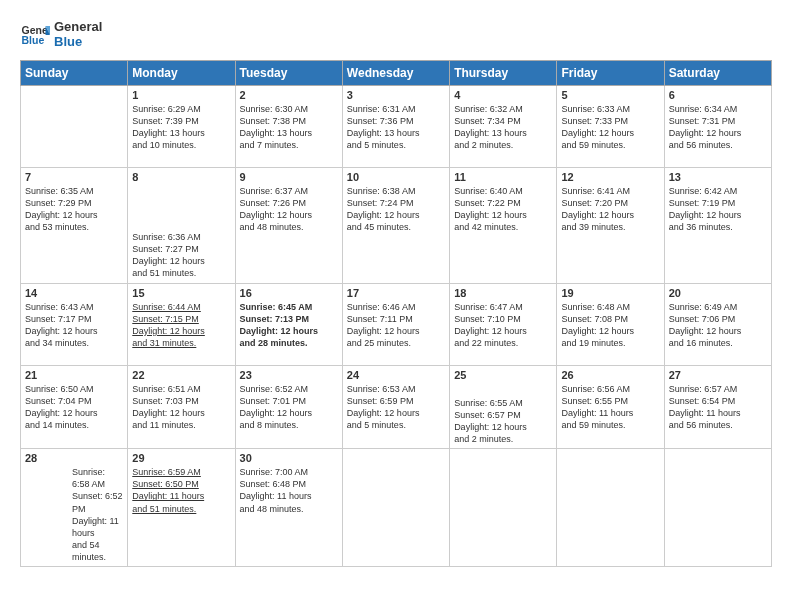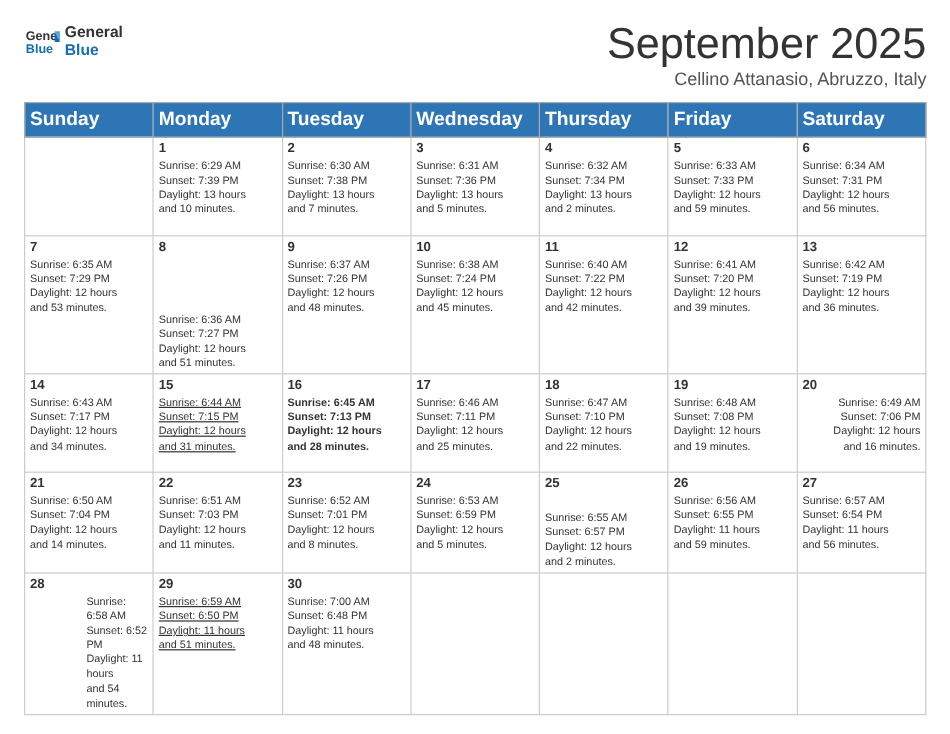--- a/index.html
+++ b/index.html
@@ -46,21 +46,21 @@
       margin-top: 2px;
     }
     .calendar {
       width: 100%;
       border-collapse: collapse;
       table-layout: fixed;
     }
     .calendar th {
       background-color: #2e75b6;
       color: #fff;
-      font-size: 16px;
+      font-size: 12px;
       font-weight: bold;
       padding: 5px 4px;
       text-align: left;
       border: 1px solid #aaa;
     }
     .calendar td {
       border: 1px solid #ccc;
       vertical-align: top;
       padding: 3px 4px;
       font-size: 9.5px;
@@ -90,24 +90,20 @@
         <text x="2" y="18" font-size="14" font-weight="bold" fill="#333">General</text>
         <text x="2" y="32" font-size="14" font-weight="bold" fill="#1a6cb0">Blue</text>
         <polygon points="34,8 40,20 34,20" fill="#1a6cb0"></polygon>
         <polygon points="34,8 40,8 40,20" fill="#5ba3d9"></polygon>
       </svg>
       <div style="line-height:1.15">
         <div style="font-size:13px;font-weight:bold;color:#333;">General</div>
         <div style="font-size:13px;font-weight:bold;color:#1a6cb0;">Blue</div>
       </div>
     </div>
-    <div class="title-block">
-      <div class="month-title">September 2025</div>
-      <div class="location-title">Cellino Attanasio, Abruzzo, Italy</div>
-    </div>
   </div>
 
   <table class="calendar">
     <thead>
       <tr>
         <th>Sunday</th>
         <th>Monday</th>
         <th>Tuesday</th>
         <th>Wednesday</th>
         <th>Thursday</th>
@@ -250,21 +246,21 @@
           </td>
           <td>
             <span class="day-num">19</span>
             <div class="cell-text" style="white-space: pre-line;">Sunrise: 6:48 AM
 Sunset: 7:08 PM
 Daylight: 12 hours
 and 19 minutes.</div>
           </td>
           <td>
             <span class="day-num">20</span>
-            <div class="cell-text" style="white-space: pre-line; text-align: right;">Sunrise: 6:49 AM
+            <div class="cell-text" style="white-space: pre-line;">Sunrise: 6:49 AM
 Sunset: 7:06 PM
 Daylight: 12 hours
 and 16 minutes.</div>
           </td>
         </tr>
         <tr>
           <td>
             <span class="day-num">21</span>
             <div class="cell-text" style="white-space: pre-line;">Sunrise: 6:50 AM
 Sunset: 7:04 PM

